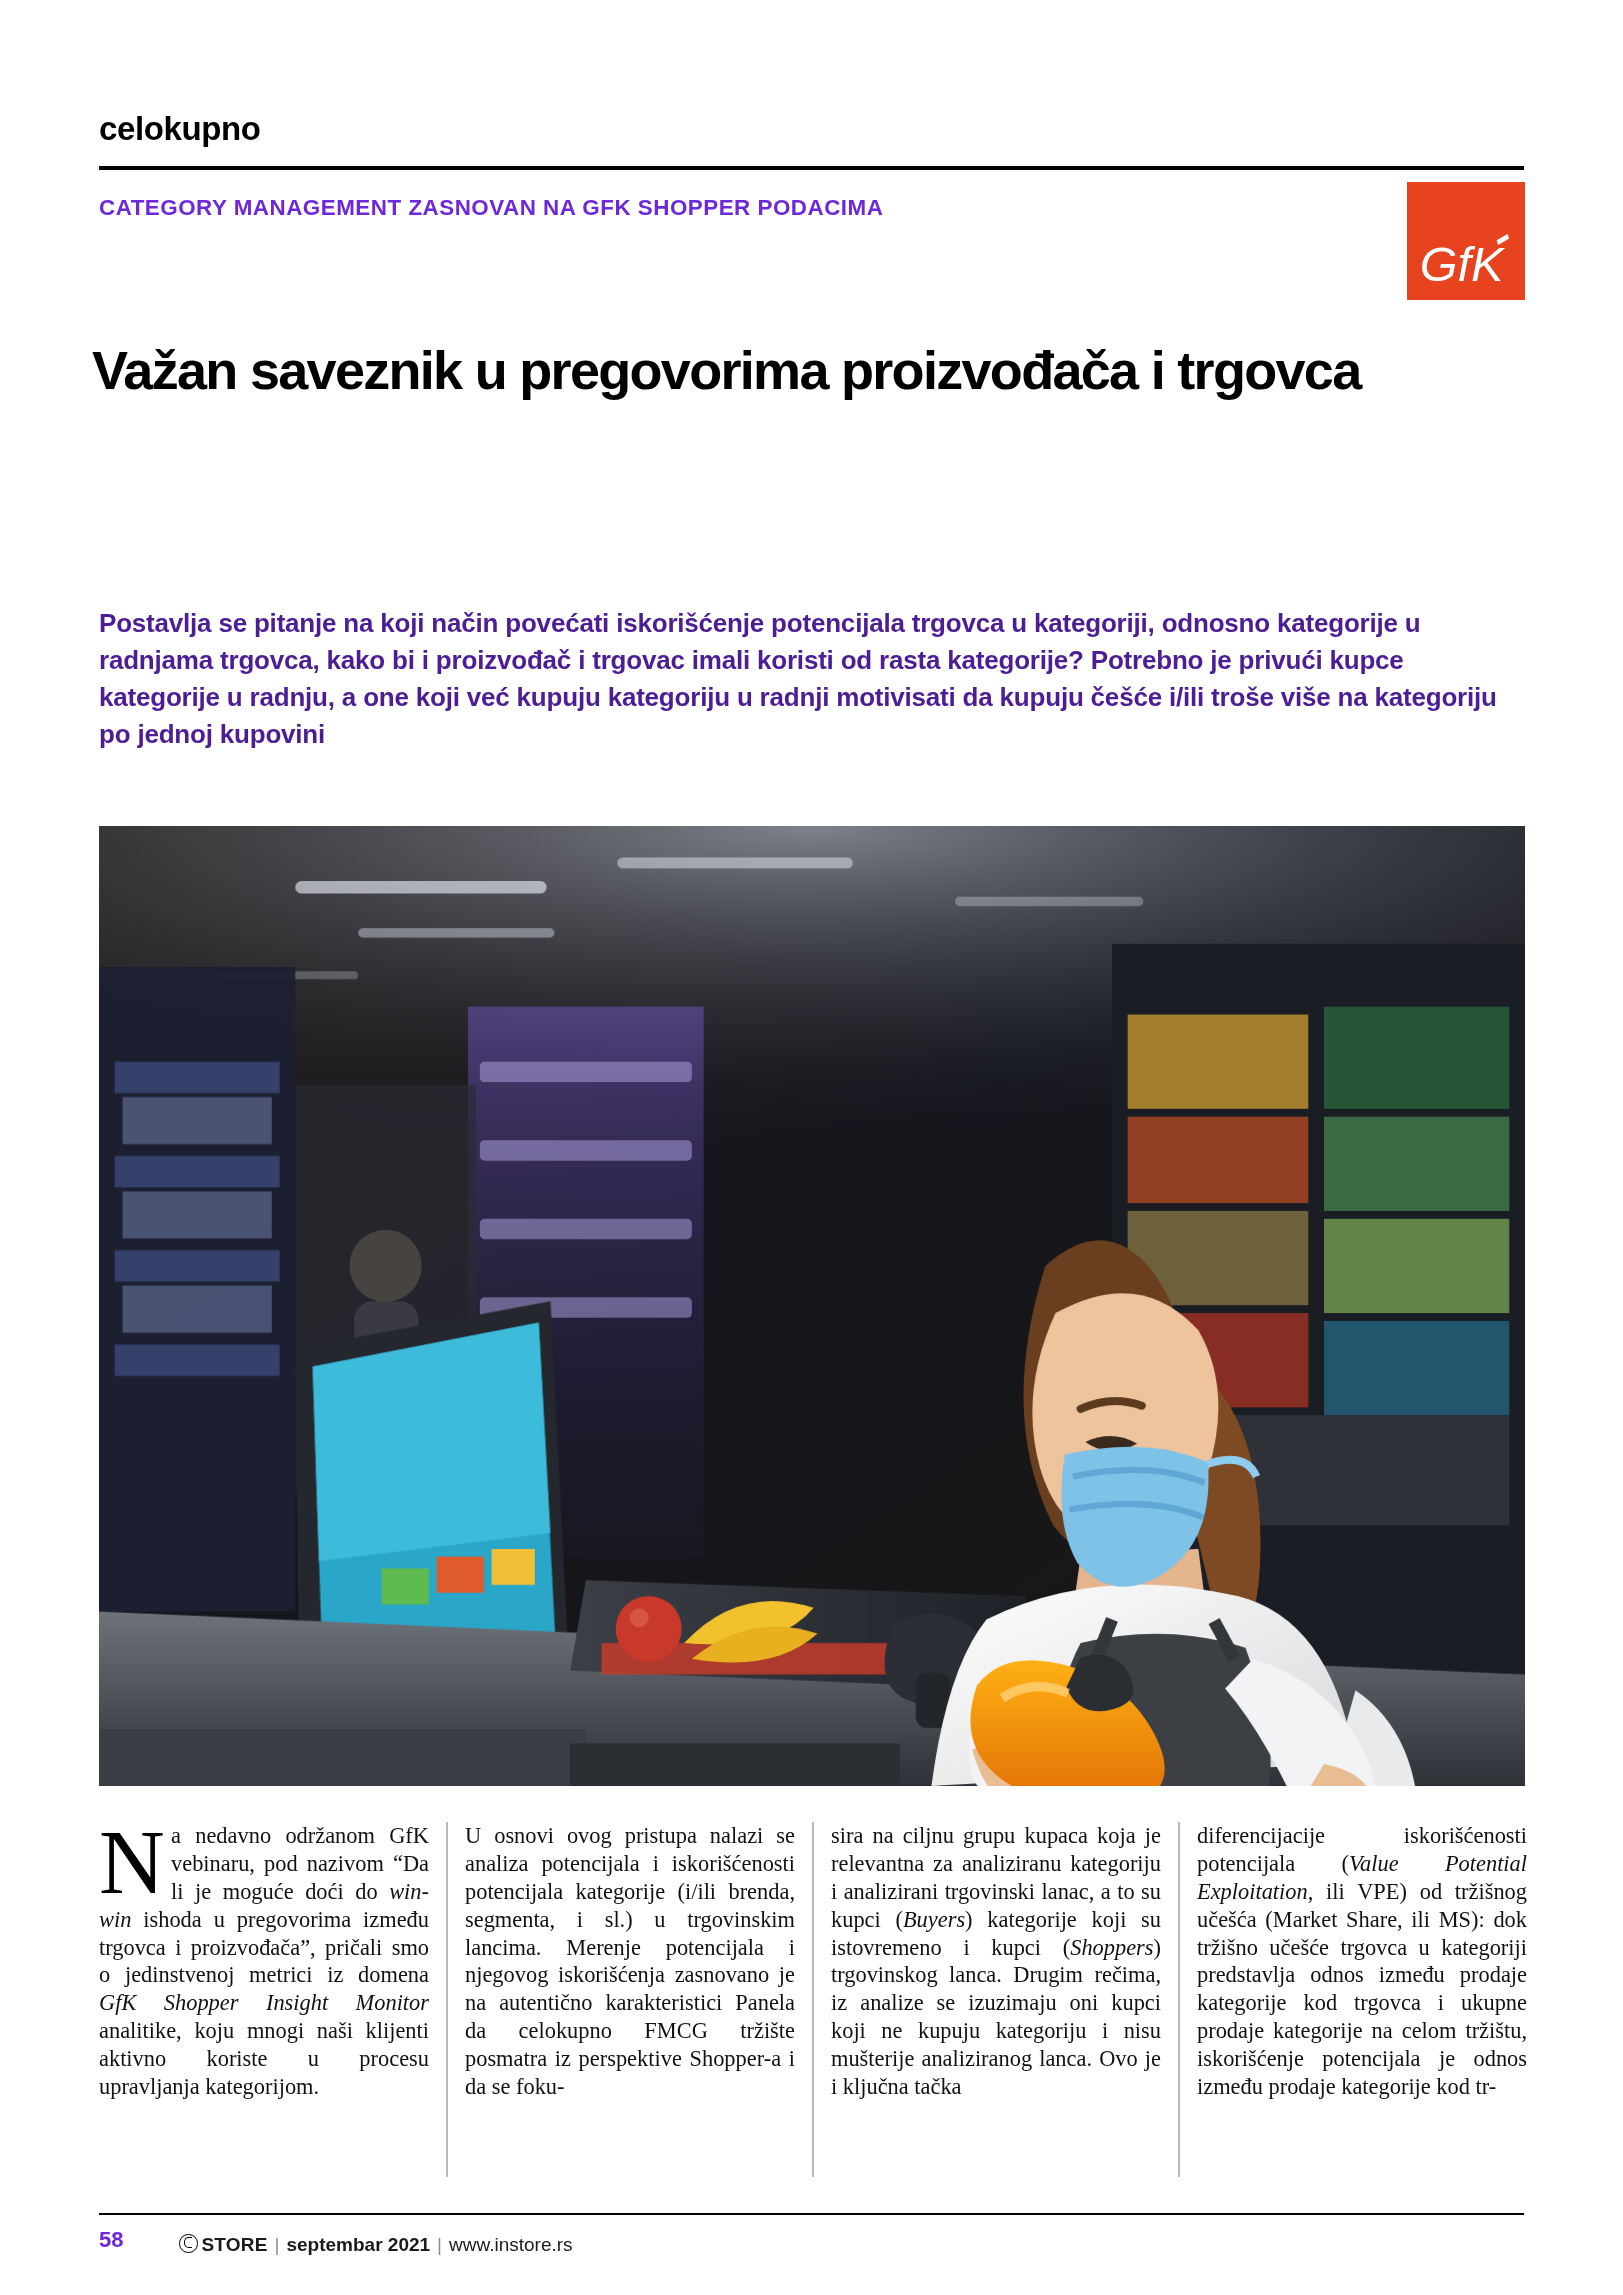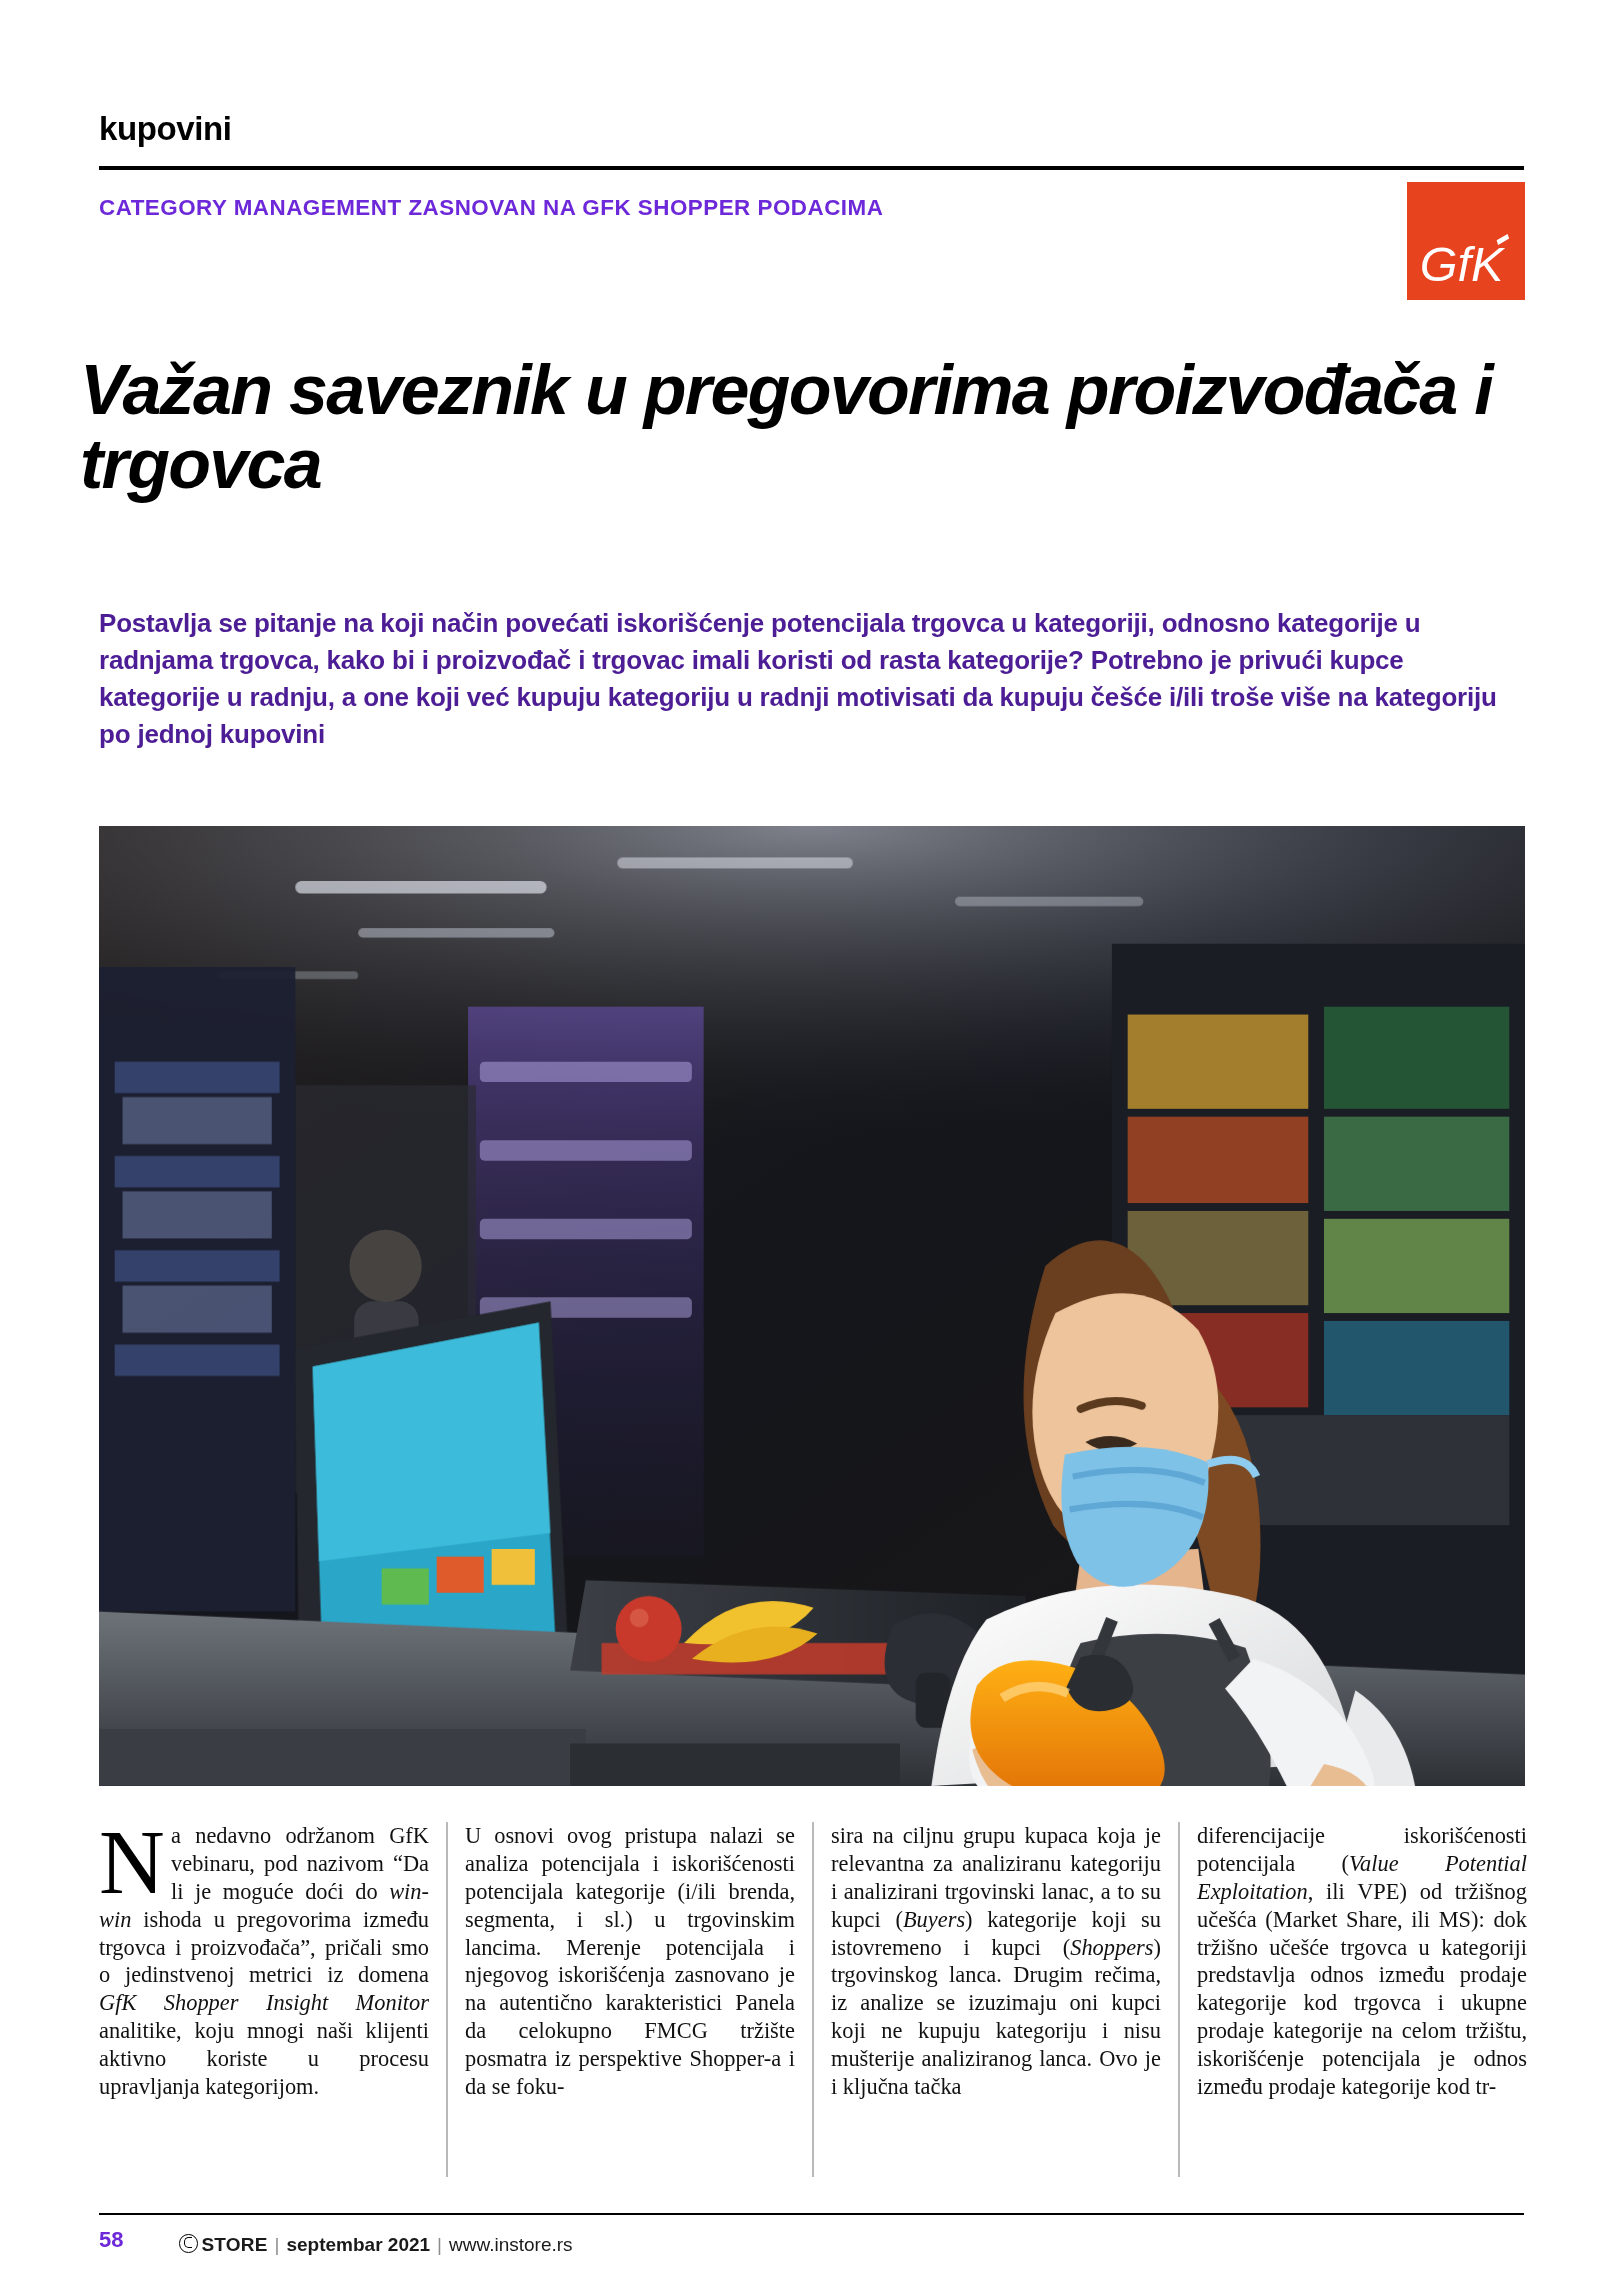--- a/index.html
+++ b/index.html
@@ -61,29 +61,28 @@
     background: #e8431f;
     display: flex;
     align-items: flex-end;
     justify-content: center;
   }
   .gfk-logo svg { display:block; }
 
   
   .headline {
     position: absolute;
-    left: 80px;
+    left: 92px;
     top: 306px;
     width: 1437px;
-    font-size: 70px;
+    font-size: 54px;
     line-height: 1.06;
     font-weight: bold;
     letter-spacing: -1.7px;
     color: #000;
-    font-style: italic;
   }
 
   
   .standfirst {
     position: absolute;
     left: 99px;
     top: 605px;
     width: 1423px;
     font-size: 26px;
     line-height: 1.42;
@@ -200,21 +199,21 @@
     border: 1.6px solid #000;
     border-right: none;
     border-radius: 4.7px 0 0 4.7px;
   }
 </style>
 </head>
 <body>
 
 <div class="page">
 
-  <div class="kicker-section">kupovini</div>
+  <div class="kicker-section">celokupno</div>
   <div class="rule-top"></div>
   <div class="eyebrow">CATEGORY MANAGEMENT ZASNOVAN NA GFK SHOPPER PODACIMA</div>
 
   <div class="gfk-logo">
     <svg width="102" height="71" viewBox="0 0 130 90" aria-hidden="true">
       <text x="6" y="66" font-family="Liberation Sans, sans-serif" font-size="62" fill="#ffffff" font-style="italic">GfK</text>
       <path d="M104 14 L118 6 L120 12 L106 20 Z" fill="#ffffff"></path>
     </svg>
   </div>
 

